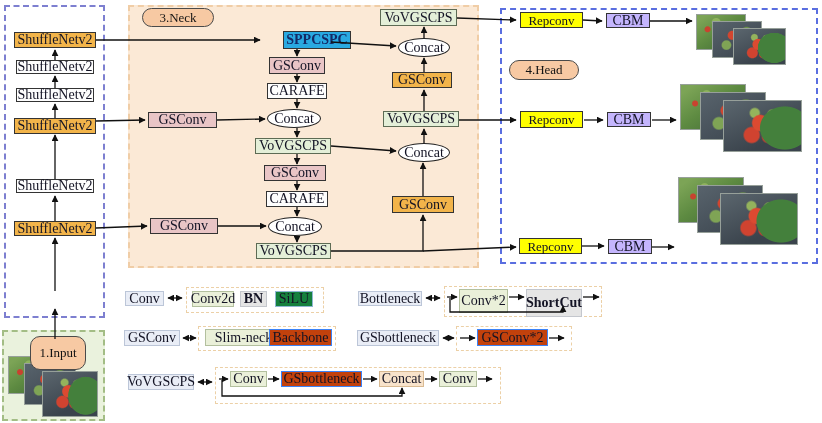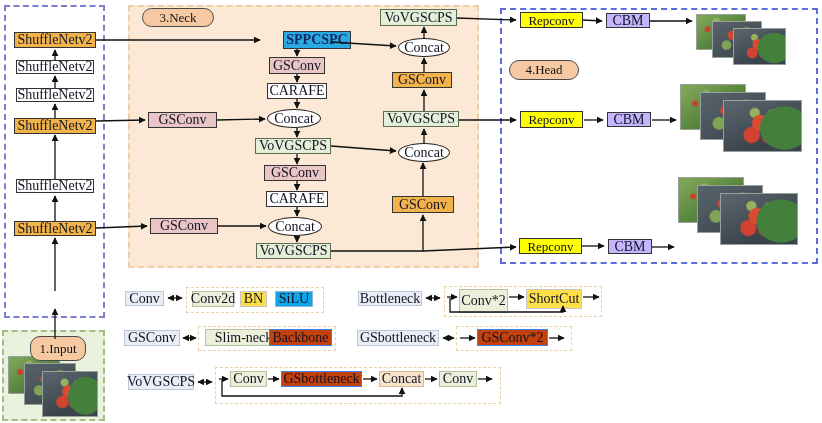--- a/index.html
+++ b/index.html
@@ -24,22 +24,22 @@
   }
   .ellipse{border-radius:50%;background:#ffffff;border:1.2px solid #222;}
   .orange{background:#f2b44a;}
   .pink{background:#e9c5c6;}
   .green{background:#e4efd8;border-color:#5d6b54;}
   .blue{background:#29a9e1;color:#132a66;font-weight:bold;}
   .yellow{background:#ffff00;font-size:13px;}
   .lav{background:#c4b5fd;}
   .lg-key{background:#e9edf6;border:1px solid #bcc6d8;}
   .lg-green{background:#eaf0d9;border:1px solid #b3c09e;}
-  .lg-grey{background:#fde047;border:1px solid #c4c7cd;}
-  .lg-blue{background:#0ea5e9;border:1px solid #8fb6d2;}
+  .lg-grey{background:#e5e5e5;border:1px solid #c4c7cd;font-weight:bold;}
+  .lg-blue{background:#15803d;border:1px solid #8fb6d2;}
   .lg-lav{background:#c2410c;border:1px solid #3b82f6;}
   .lg-peach{background:#f8e3cb;border:1px solid #d9ba92;}
   .lg-dash{position:absolute;box-sizing:border-box;border:1.5px dashed #ecd0a6;background:transparent;z-index:1;}
   .photo{position:absolute;box-sizing:border-box;border:1px solid #97a09a;z-index:2;}
   .ph-field{
     background:
       radial-gradient(circle at 22% 42%, #c8432f 2.5px, transparent 3.5px),
       radial-gradient(circle at 58% 66%, #d04a30 3px, transparent 4px),
       radial-gradient(circle at 80% 34%, #bf3e2c 2.5px, transparent 3.5px),
       radial-gradient(circle at 40% 22%, #8fb35e 4px, transparent 5px),
@@ -68,21 +68,21 @@
 </head>
 <body>
 
 <div id="canvas">
 
   <div class="secbox backbone-box" style="left:4px;top:5px;width:101px;height:313px;"></div>
   <div class="secbox input-box" style="left:2px;top:330px;width:103px;height:91px;"></div>
   <div class="secbox neck-box" style="left:128px;top:5px;width:351px;height:263px;"></div>
   <div class="secbox head-box" style="left:500px;top:8px;width:318px;height:256px;"></div>
 
-  <div class="pill" style="left:30px;top:336px;width:56px;height:25px;">1.Input</div>
+  <div class="pill" style="left:30px;top:336px;width:56px;height:34px;">1.Input</div>
   <div class="pill" style="left:142px;top:8px;width:72px;height:19px;">3.Neck</div>
   <div class="pill" style="left:509px;top:60px;width:70px;height:20px;">4.Head</div>
 
   <div class="node orange" style="left:14px;top:32px;width:82px;height:16px;">ShuffleNetv2</div>
   <div class="node" style="left:16px;top:60px;width:78px;height:14px;">ShuffleNetv2</div>
   <div class="node" style="left:16px;top:88px;width:78px;height:14px;">ShuffleNetv2</div>
   <div class="node orange" style="left:14px;top:118px;width:82px;height:16px;">ShuffleNetv2</div>
   <div class="node" style="left:16px;top:179px;width:78px;height:14px;">ShuffleNetv2</div>
   <div class="node orange" style="left:14px;top:221px;width:82px;height:15px;">ShuffleNetv2</div>
 
@@ -131,21 +131,21 @@
 
   <div class="node lg-key" style="left:125px;top:291px;width:39px;height:15px;">Conv</div>
   <div class="lg-dash" style="left:186px;top:287px;width:138px;height:26px;"></div>
   <div class="node lg-green" style="left:192px;top:291px;width:42px;height:16px;">Conv2d</div>
   <div class="node lg-grey" style="left:240px;top:291px;width:27px;height:16px;">BN</div>
   <div class="node lg-blue" style="left:275px;top:291px;width:38px;height:16px;">SiLU</div>
 
   <div class="node lg-key" style="left:358px;top:291px;width:64px;height:15px;">Bottleneck</div>
   <div class="lg-dash" style="left:444px;top:286px;width:158px;height:31px;"></div>
   <div class="node lg-green" style="left:459px;top:289px;width:49px;height:24px;">Conv*2</div>
-  <div class="node lg-grey" style="left:526px;top:289px;width:56px;height:20px;">ShortCut</div>
+  <div class="node lg-grey" style="left:526px;top:289px;width:56px;height:28px;">ShortCut</div>
 
   <div class="node lg-key" style="left:124px;top:330px;width:56px;height:16px;">GSConv</div>
   <div class="lg-dash" style="left:198px;top:326px;width:138px;height:25px;"></div>
   <div class="node lg-green" style="left:205px;top:329px;width:77px;height:17px;">Slim-neck</div>
   <div class="node lg-lav" style="left:269px;top:329px;width:63px;height:17px;">Backbone</div>
 
   <div class="node lg-key" style="left:357px;top:330px;width:82px;height:16px;">GSbottleneck</div>
   <div class="lg-dash" style="left:456px;top:326px;width:116px;height:25px;"></div>
   <div class="node lg-lav" style="left:477px;top:329px;width:71px;height:17px;">GSConv*2</div>
 

